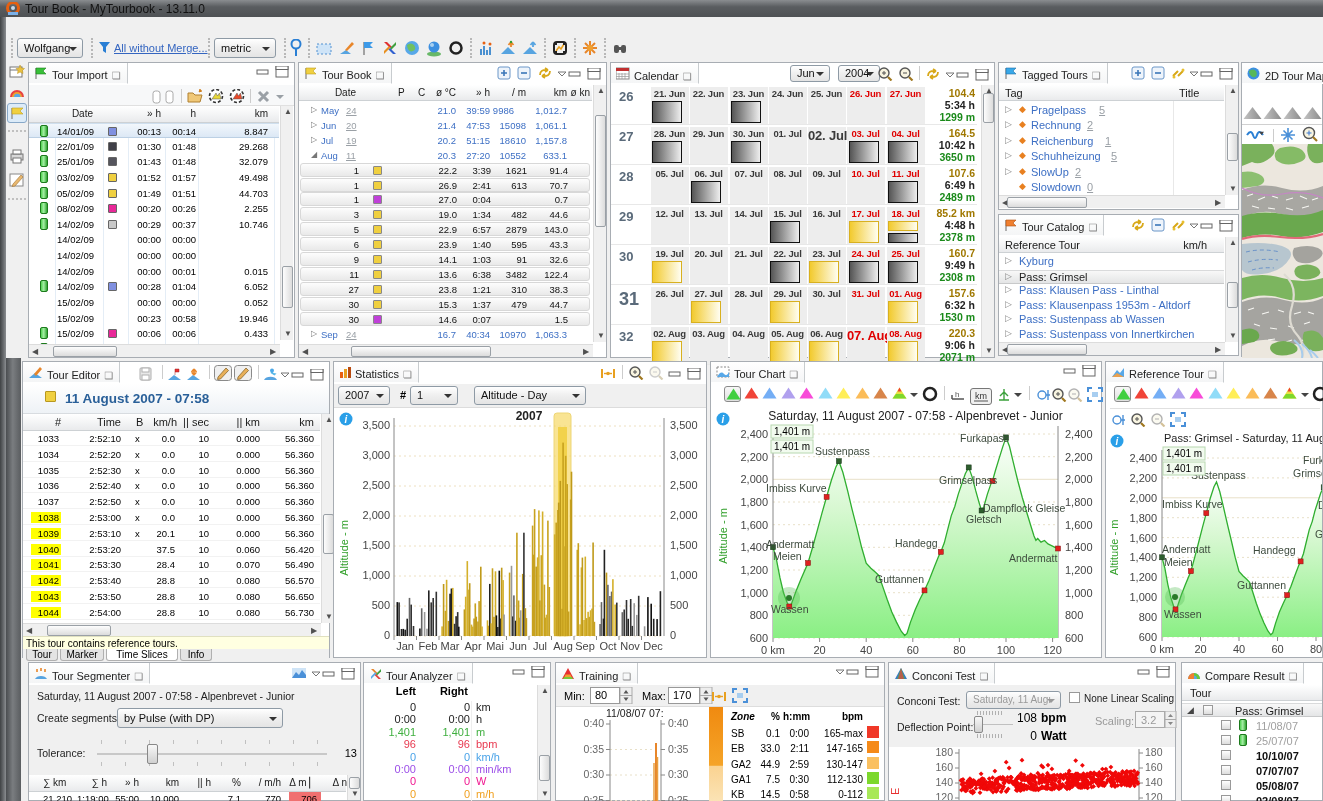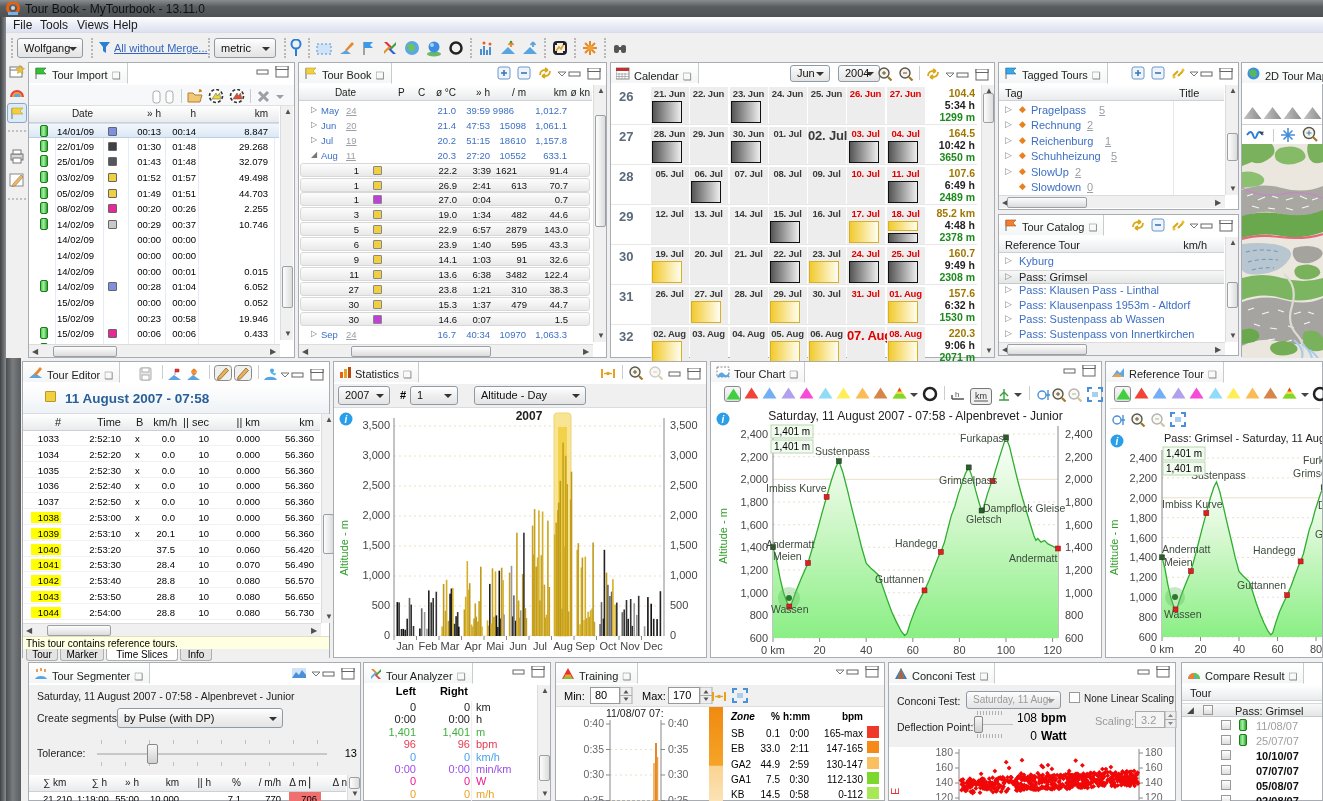--- a/index.html
+++ b/index.html
@@ -37,26 +37,20 @@
 <body>
 <div id="root">
     <div class="titlebar"></div>
     <svg class="abs" style="left:6px;top:2px" width="14" height="13">
       <circle cx="7" cy="6" r="5.5" fill="none" stroke="#e86010" stroke-width="3"></circle>
       <path d="M2 10 h10 v3 h-10z" fill="#7ab0e8"></path>
       <circle cx="7" cy="6" r="2" fill="#c8d8e8"></circle>
     </svg>
     <div class="titletext">Tour Book - MyTourbook - 13.11.0</div>
     <div class="abs" style="left:0;top:17px;width:6px;height:784px;background:linear-gradient(90deg,#3f4244,#6a6d70 60%,#8a8d90)"></div>
-    <div class="menubar">
-      <span style="left:7px">File</span>
-      <span style="left:34px">Tools</span>
-      <span style="left:71px">Views</span>
-      <span style="left:107px">Help</span>
-    </div>
     <div class="toolbar"></div>
     <div class="abs" style="left:11px;top:38px;width:3px;height:20px;border-left:2px dotted #b8b8b8"></div>
     <div class="combo" style="left:17px;top:38px;width:66px;">
       <span class="ct">Wolfgang</span>
       <span class="ca"></span>
     </div>
     <div class="abs" style="left:91px;top:38px;width:3px;height:20px;border-left:2px dotted #b8b8b8"></div>
     <svg class="abs" style="left:99px;top:42px" width="12" height="12">
       <path d="M0 0 h11 l-4 5 v6 l-3 -2 v-4 z" fill="#2a7fd4"></path>
     </svg>
@@ -435,21 +429,21 @@
         <span class="r bluetext" style="left:191px;top:2px;width:36px">10552</span>
         <span class="r bluetext" style="left:227px;top:2px;width:41px">633.1</span>
       </div>
       <div class="row stripe t9" style="position:absolute;left:1px;top:100px;width:290px;height:14px">
         <span class="r" style="left:22px;top:1px;width:36px;color:#111">1</span>
         <span style="left:72px;top:2px">
           <span class="swatch" style="background:#f0d040;border:1px solid #888"></span>
         </span>
         <span class="r" style="left:129px;top:1px;width:27px;color:#111">22.2</span>
         <span class="r" style="left:156px;top:1px;width:34px;color:#111">3:39</span>
-        <span class="r" style="left:180px;top:1px;width:36px;color:#111">1621</span>
+        <span class="r" style="left:190px;top:1px;width:36px;color:#111">1621</span>
         <span class="r" style="left:226px;top:1px;width:41px;color:#111">91.4</span>
       </div>
       <div class="row stripe t9" style="position:absolute;left:1px;top:115px;width:290px;height:14px">
         <span class="r" style="left:22px;top:1px;width:36px;color:#111">1</span>
         <span style="left:72px;top:2px">
           <span class="swatch" style="background:#f0d040;border:1px solid #888"></span>
         </span>
         <span class="r" style="left:129px;top:1px;width:27px;color:#111">26.9</span>
         <span class="r" style="left:156px;top:1px;width:34px;color:#111">2:41</span>
         <span class="r" style="left:190px;top:1px;width:36px;color:#111">613</span>
@@ -712,21 +706,21 @@
       <div class="abs" style="left:236px;top:184px;width:38px;height:37px;background:#ededed"></div>
       <div class="abs" style="left:236px;top:185px;width:37px;font-size:9.5px;font-weight:bold;color:#e00000;text-align:center;white-space:nowrap;letter-spacing:-0.2px">24. Jul</div>
       <div class="abs" style="left:238px;top:198px;width:30px;height:22px;background:linear-gradient(90deg,#555,#eee);border:1px solid #111"></div>
       <div class="abs" style="left:276px;top:184px;width:38px;height:37px;background:#ededed"></div>
       <div class="abs" style="left:276px;top:185px;width:37px;font-size:9.5px;font-weight:bold;color:#e00000;text-align:center;white-space:nowrap;letter-spacing:-0.2px">25. Jul</div>
       <div class="abs" style="left:277px;top:198px;width:30px;height:22px;background:linear-gradient(90deg,#555,#eee);border:1px solid #111"></div>
       <div class="abs r" style="left:318px;top:184px;width:46px;color:#a07800;font-weight:bold;font-size:10.5px">160.7</div>
       <div class="abs r" style="left:318px;top:196px;width:46px;color:#222;font-weight:bold;font-size:10.5px">9:49 h</div>
       <div class="abs r" style="left:318px;top:208px;width:46px;color:#1a8a1a;font-weight:bold;font-size:10.5px">2308 m</div>
       <div class="abs" style="left:0;top:222px;width:366px;height:40px;border-bottom:1px solid #e8e8e8"></div>
-      <div class="abs" style="left:8px;top:226px;font-size:13px;font-weight:bold;color:#5a6a7a">31</div>
+      <div class="abs" style="left:8px;top:226px;font-size:18px;font-weight:bold;color:#5a6a7a">31</div>
       <div class="abs" style="left:40px;top:224px;width:38px;height:37px;background:#ededed"></div>
       <div class="abs" style="left:40px;top:225px;width:37px;font-size:9.5px;font-weight:bold;color:#3a3a3a;text-align:center;white-space:nowrap;letter-spacing:-0.2px">26. Jul</div>
       <div class="abs" style="left:79px;top:224px;width:38px;height:37px;background:#ededed"></div>
       <div class="abs" style="left:79px;top:225px;width:37px;font-size:9.5px;font-weight:bold;color:#3a3a3a;text-align:center;white-space:nowrap;letter-spacing:-0.2px">27. Jul</div>
       <div class="abs" style="left:80px;top:238px;width:30px;height:22px;background:linear-gradient(90deg,#f2ca2e,#fffef2);border:1px solid #d8b020"></div>
       <div class="abs" style="left:119px;top:224px;width:38px;height:37px;background:#ededed"></div>
       <div class="abs" style="left:119px;top:225px;width:37px;font-size:9.5px;font-weight:bold;color:#3a3a3a;text-align:center;white-space:nowrap;letter-spacing:-0.2px">28. Jul</div>
       <div class="abs" style="left:158px;top:224px;width:38px;height:37px;background:#ededed"></div>
       <div class="abs" style="left:158px;top:225px;width:37px;font-size:9.5px;font-weight:bold;color:#3a3a3a;text-align:center;white-space:nowrap;letter-spacing:-0.2px">29. Jul</div>
       <div class="abs" style="left:159px;top:238px;width:30px;height:22px;background:linear-gradient(90deg,#f2ca2e,#fffef2);border:1px solid #d8b020"></div>

